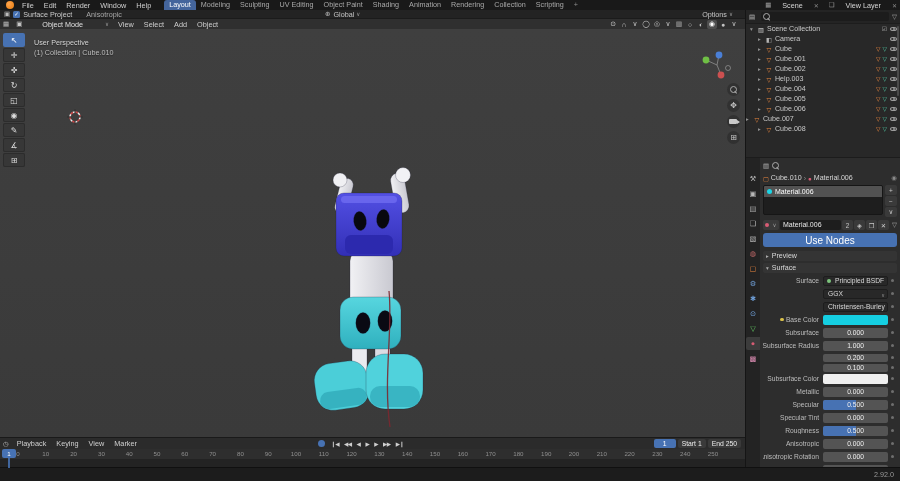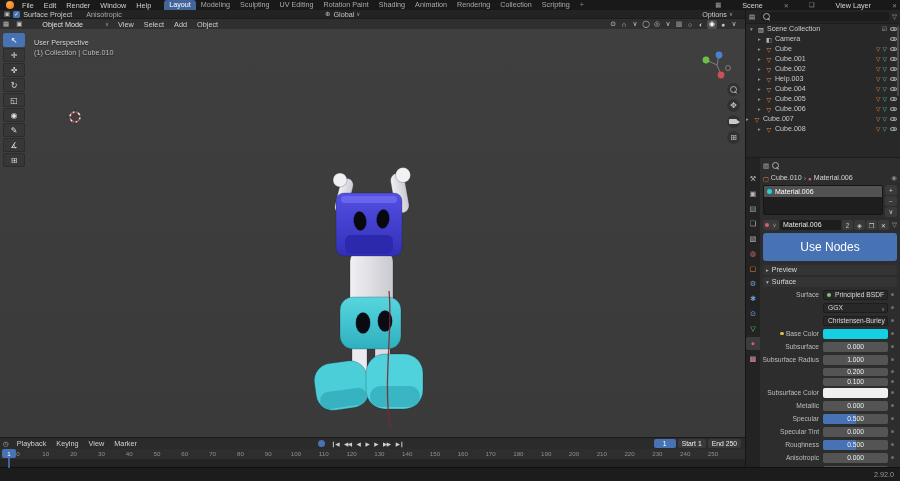--- a/index.html
+++ b/index.html
@@ -8,21 +8,21 @@
   .abs{position:absolute}
   .row{display:flex;align-items:center}
   .menu{padding:0 5px;font-size:7.3px;color:#cfcfcf;cursor:default}
   .chev{font-size:5.5px;color:#9a9a9a;margin-left:2px}
   
   #topbar{left:0;top:0;width:900px;height:10px;background:#191919;display:flex;align-items:center;padding:0 3px;z-index:40}
   #logo{width:8px;height:8px;border-radius:50%;background:radial-gradient(circle at 35% 35%,#ffa44d,#e87d0d);margin:0 3px;flex:0 0 auto}
   .wtab{padding:0 5px;height:10px;line-height:10px;font-size:7.2px;color:#a9a9a9;border-radius:3px 3px 0 0;white-space:nowrap}
   .wtab.active{background:#44659c;color:#fff}
   .wtab.plus{color:#8d8d8d}
-  #topbar-right{position:absolute;right:2px;top:0;height:10px;display:flex;align-items:center;gap:18px;font-size:7.2px}
+  #topbar-right{position:absolute;right:2px;top:0;height:10px;display:flex;align-items:center;gap:8px;font-size:7.2px}
   .tb-ico{font-size:6.5px;color:#9f9f9f;padding:0 1px}
   .xico{font-size:6px;color:#8a8a8a}
   .tb-label{color:#d6d6d6;padding:0 2px}
   
   #toolsettings{left:0;top:10px;width:745px;height:9px;background:#232323;display:flex;align-items:center;padding:0 4px;font-size:7.2px;border-bottom:1px solid #1b1b1b}
   .ts-ico{font-size:6.5px;color:#bdbdbd;margin-right:3px}
   .cbx{width:7px;height:7px;background:#4772b3;border-radius:1.5px;color:#fff;font-size:5.5px;line-height:7px;text-align:center;margin-right:3px}
   .ts-label{color:#cbcbcb}
   .dim{color:#a8a8a8}
   #ts-global{position:absolute;left:325px}
@@ -101,21 +101,21 @@
   .slot-row{display:flex;align-items:center;height:11px;padding:0 3px;font-size:7px;color:#ddd}
   .slot-row.selected{background:#525252;color:#fff}
   .slot-dot{width:5px;height:5px;border-radius:50%;margin-right:3px}
   #slot-btns{width:12px;margin-left:2px;display:flex;flex-direction:column;gap:1px}
   .sbtn{height:10px;background:#3a3a3a;border-radius:2px;display:flex;align-items:center;justify-content:center;font-size:6.5px;color:#c9c9c9}
   #datablock{height:12px;display:flex;align-items:center;gap:1px;margin-bottom:2px}
   .chip{height:10px;min-width:11px;background:#3a3a3a;border-radius:2px;display:flex;align-items:center;justify-content:center;font-size:6.3px;color:#c9c9c9;padding:0 1px}
   .chip.browse{width:16px;gap:1px}
   .dot{width:4px;height:4px;border-radius:50%}
   #db-name{flex:1;height:10px;background:#1d1d1d;border-radius:2px;line-height:10px;padding-left:3px;font-size:7px;color:#e8e8e8;white-space:nowrap;overflow:hidden}
-  #use-nodes{height:28px;border-radius:3px;background:#4772b3;color:#fff;font-size:12px;display:flex;align-items:center;justify-content:center;margin:2px 0 4px}
+  #use-nodes{height:14px;border-radius:3px;background:#4772b3;color:#fff;font-size:10px;display:flex;align-items:center;justify-content:center;margin:2px 0 4px}
   .panel-hdr{height:10px;background:#343434;border-radius:2px;margin-bottom:2px;display:flex;align-items:center;padding:0 3px;gap:3px;font-size:7.1px;color:#d8d8d8}
   .tri{font-size:5.5px;color:#aaa}
   .f-row{display:flex;align-items:center;height:11px;margin-bottom:2px}
   .f-row.compact{height:9px;margin-bottom:1px}
   .f-label{flex:0 0 60px;display:flex;justify-content:flex-end;align-items:center;gap:2px;padding-right:4px;font-size:6.7px;color:#bdbdbd;white-space:nowrap;overflow:hidden}
   .ldot{width:3.5px;height:3.5px;border-radius:50%;flex:0 0 auto}
   .f-ctl{flex:1;height:10px;border-radius:2px;position:relative;overflow:hidden;background:#545454}
   .f-row.compact .f-ctl{height:8px}
   .f-ctl.menu,.f-ctl.shader{background:#282828;border:1px solid #1d1d1d}
   .f-fill{position:absolute;left:0;top:0;bottom:0;background:#4772b3}
@@ -139,21 +139,21 @@
         <span class="menu">Edit</span>
         <span class="menu">Render</span>
         <span class="menu">Window</span>
         <span class="menu">Help</span>
       </div>
     <div id="workspace-tabs" class="row" style="margin-left:8px">
         <span class="wtab active">Layout</span>
         <span class="wtab">Modeling</span>
         <span class="wtab">Sculpting</span>
         <span class="wtab">UV Editing</span>
-        <span class="wtab">Rotation Paint</span>
+        <span class="wtab">Object Paint</span>
         <span class="wtab">Shading</span>
         <span class="wtab">Animation</span>
         <span class="wtab">Rendering</span>
         <span class="wtab">Collection</span>
         <span class="wtab">Scripting</span>
         <span class="wtab plus">+</span>
       </div>
     <div id="topbar-right">
       <span class="tb-ico">▦</span>
       <span class="tb-label">Scene</span>

